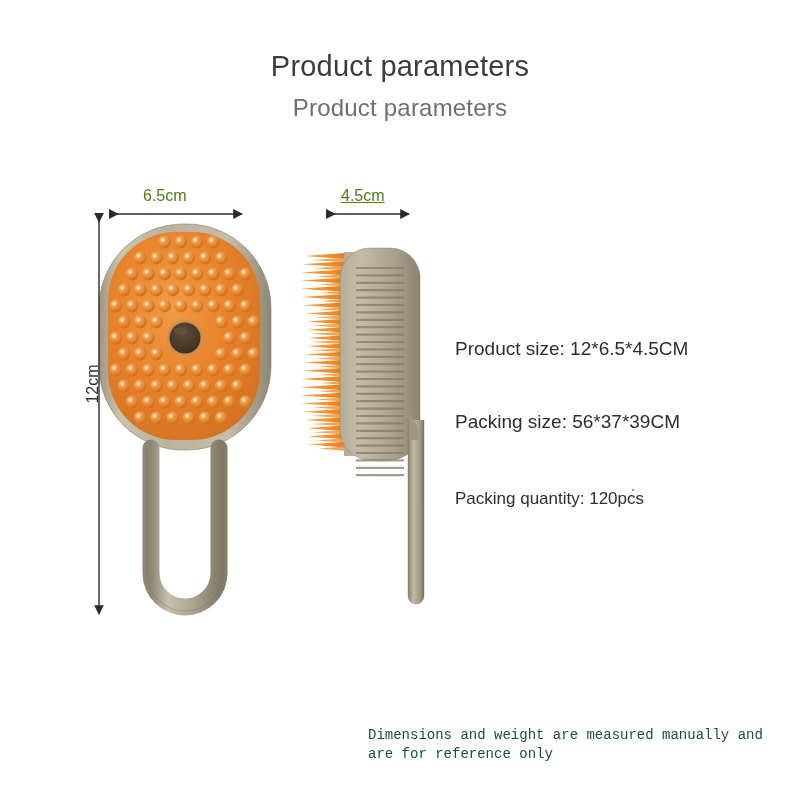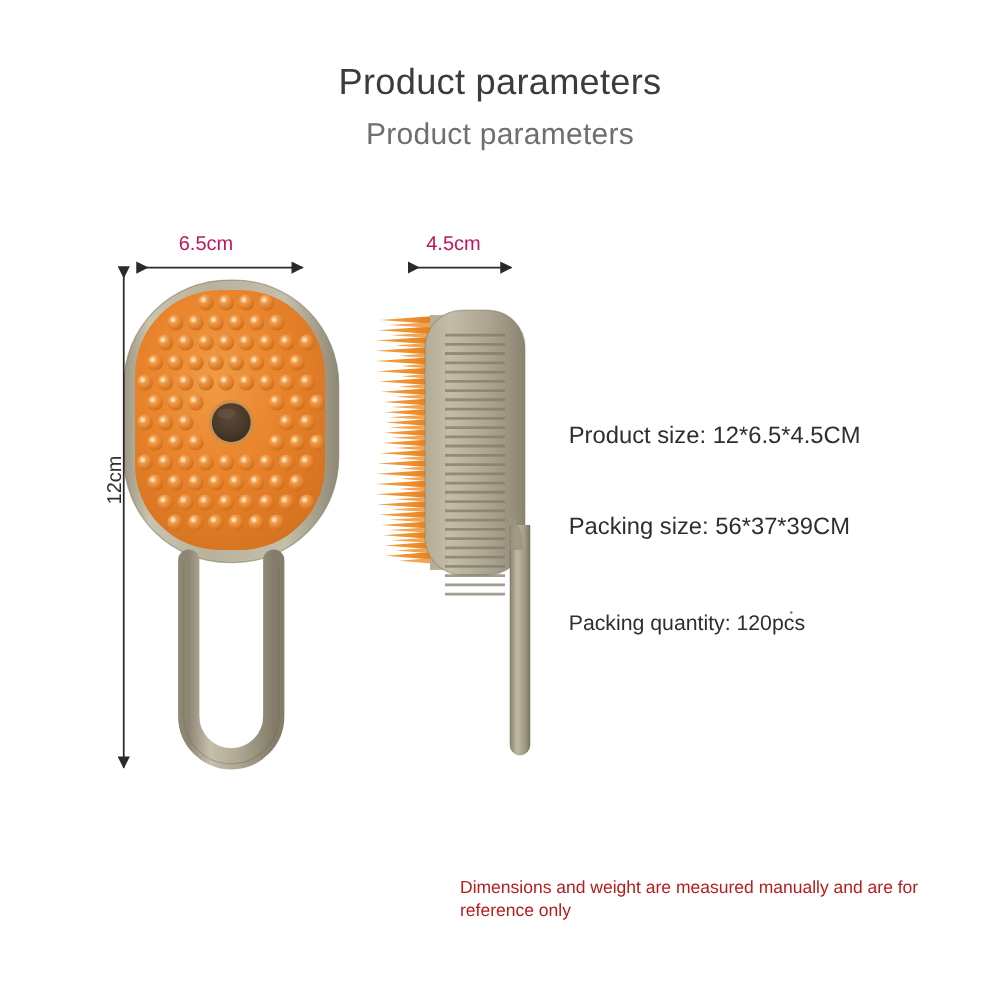--- a/index.html
+++ b/index.html
@@ -45,25 +45,25 @@
     font-size: 24px;
     font-weight: 400;
     color: #6f6f6f;
     letter-spacing: 0.2px;
   }
 
   
   .dim-label {
     position: absolute;
     font-size: 16px;
-    color: #be185d;
+    color: #4d7c0f;
     white-space: nowrap;
   }
   .dim-width-front { top: 187px; left: 143px; }
-  .dim-width-side  { top: 187px; left: 341px; }
+  .dim-width-side  { top: 187px; left: 341px; text-decoration: underline; }
 
   .dim-height-left {
     position: absolute;
     top: 375px;
     left: 73px;
     font-size: 16px;
     color: #303030;
     white-space: nowrap;
     transform: rotate(-90deg);
     transform-origin: center center;
@@ -96,26 +96,27 @@
     left: 632px;
     width: 2px;
     height: 2px;
     background: #6e6e6e;
     border-radius: 50%;
   }
 
   
   .footer-note {
     position: absolute;
-    top: 700px;
+    top: 726px;
     left: 368px;
     width: 400px;
     font-size: 14px;
     line-height: 19px;
-    color: #b91c1c;
+    color: #14532d;
+    font-family: Liberation Mono, monospace;
   }
 
   
   .art {
     position: absolute;
     top: 0; left: 0;
     width: 800px; height: 800px;
   }
 </style>
 </head>

